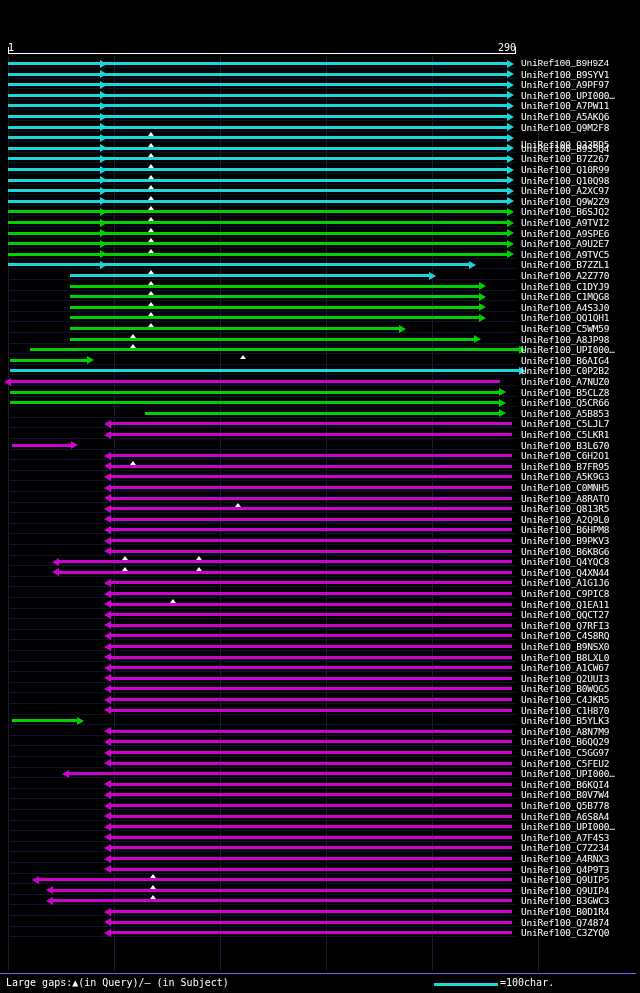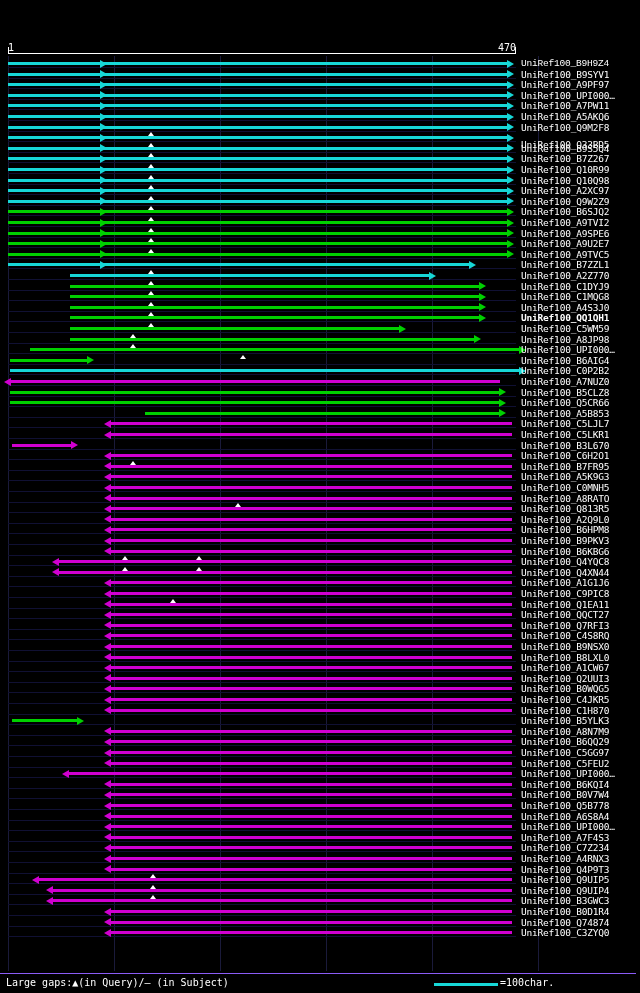--- a/index.html
+++ b/index.html
@@ -38,21 +38,21 @@
 </style>
 </head>
 <body>
 
 <div id="wrap">
 
 
 
   <div id="ruler">
     <span class="tickstart">1</span>
-    <span class="tickend">470</span>
+    <span class="tickend">290</span>
     <div class="axis"></div>
     <div class="lft"></div>
     <div class="rgt"></div>
   </div>
 
   <div id="plot">
       <div class="vgrid" style="left: 8px;"></div>
       <div class="vgrid" style="left: 114px;"></div>
       <div class="vgrid" style="left: 220px;"></div>
       <div class="vgrid" style="left: 326px;"></div>
@@ -187,21 +187,21 @@
       <div class="lbl" style="top: 235.2px;">UniRef100_C1MQG8</div>
       <div class="rowband" style="top: 254.8px;"></div>
       <div class="hit" title="UniRef100_A4S3J0" style="left: 70px; width: 410px; top: 249.8px; background: rgb(0, 208, 0);"></div>
       <div class="arrow" style="top: 247.3px; left: 479px; border-left: 7px solid rgb(0, 208, 0);"></div>
       <div class="tri" style="left: 148px; top: 245.8px;"></div>
       <div class="lbl" style="top: 245.8px;">UniRef100_A4S3J0</div>
       <div class="rowband" style="top: 265.4px;"></div>
       <div class="hit" title="UniRef100_QQ1QH1" style="left: 70px; width: 410px; top: 260.4px; background: rgb(0, 208, 0);"></div>
       <div class="arrow" style="top: 257.9px; left: 479px; border-left: 7px solid rgb(0, 208, 0);"></div>
       <div class="tri" style="left: 148px; top: 256.4px;"></div>
-      <div class="lbl" style="top: 256.4px; font-weight: bold;">UniRef100_QQ1QH1</div>
+      <div class="lbl" style="top: 256.4px;">UniRef100_QQ1QH1</div>
       <div class="rowband" style="top: 276px;"></div>
       <div class="hit" title="UniRef100_C5WM59" style="left: 70px; width: 330px; top: 271px; background: rgb(0, 208, 0);"></div>
       <div class="arrow" style="top: 268.5px; left: 399px; border-left: 7px solid rgb(0, 208, 0);"></div>
       <div class="tri" style="left: 148px; top: 267px;"></div>
       <div class="lbl" style="top: 267px;">UniRef100_C5WM59</div>
       <div class="rowband" style="top: 286.6px;"></div>
       <div class="hit" title="UniRef100_A8JP98" style="left: 70px; width: 405px; top: 281.6px; background: rgb(0, 208, 0);"></div>
       <div class="arrow" style="top: 279.1px; left: 474px; border-left: 7px solid rgb(0, 208, 0);"></div>
       <div class="tri" style="left: 130px; top: 277.6px;"></div>
       <div class="lbl" style="top: 277.6px;">UniRef100_A8JP98</div>

